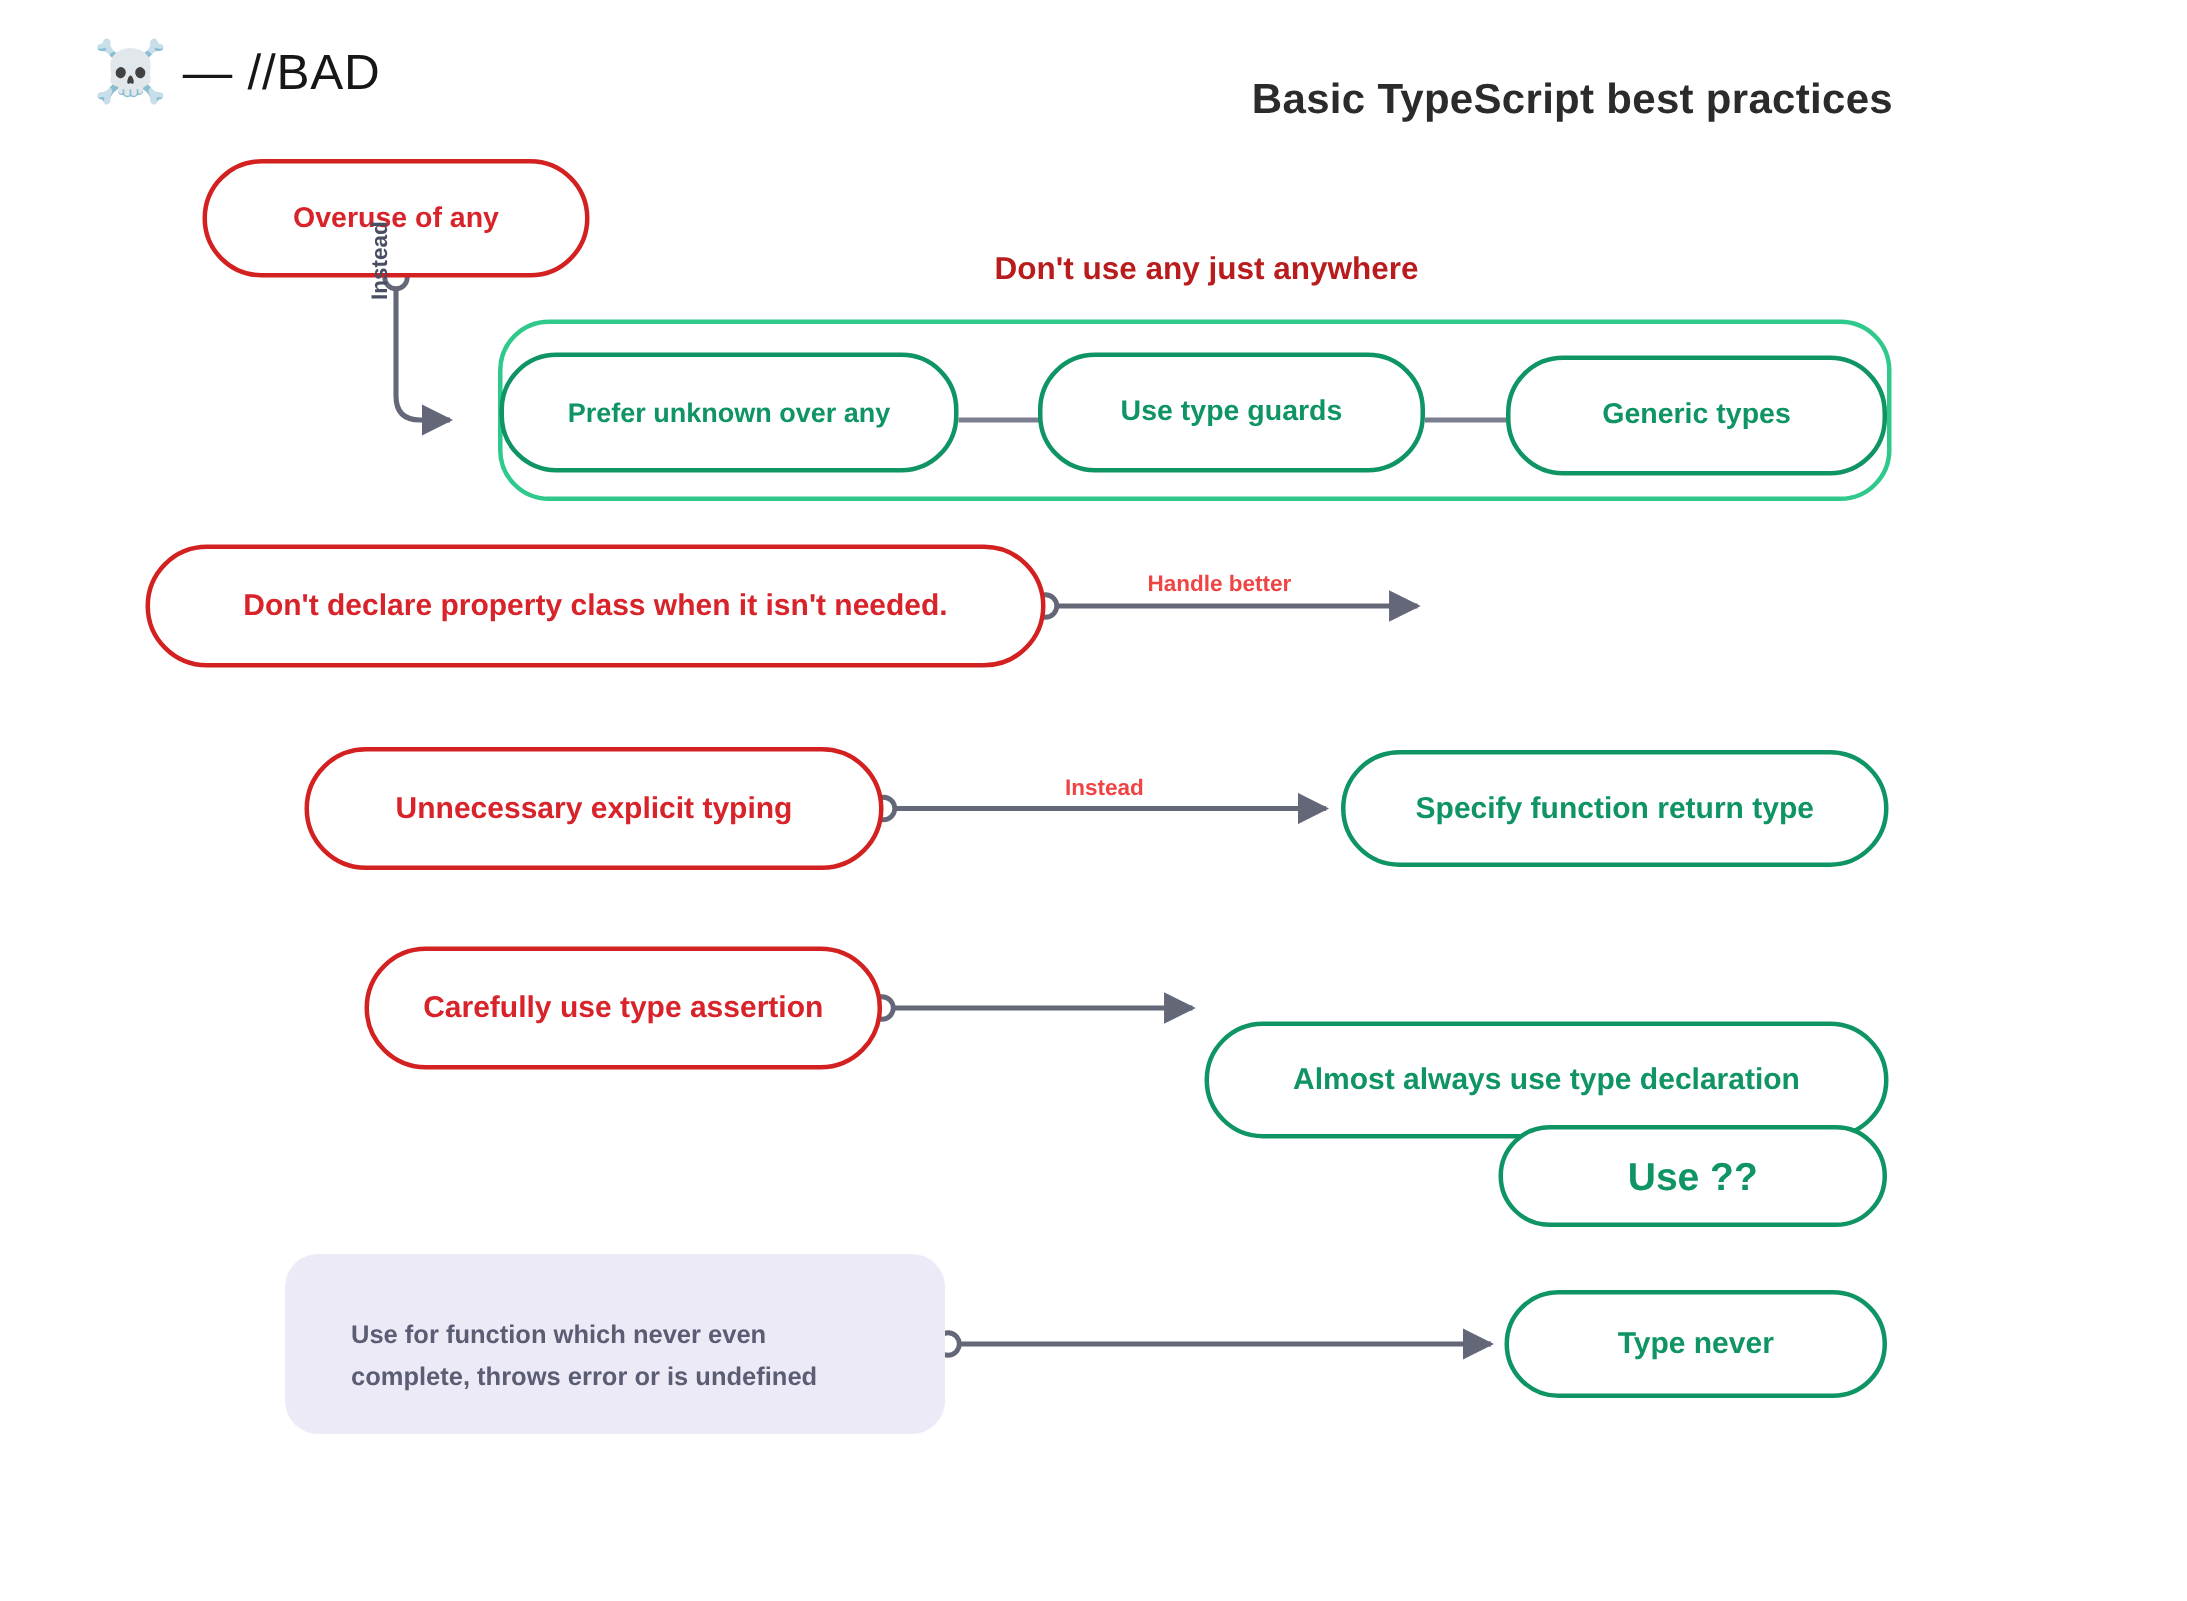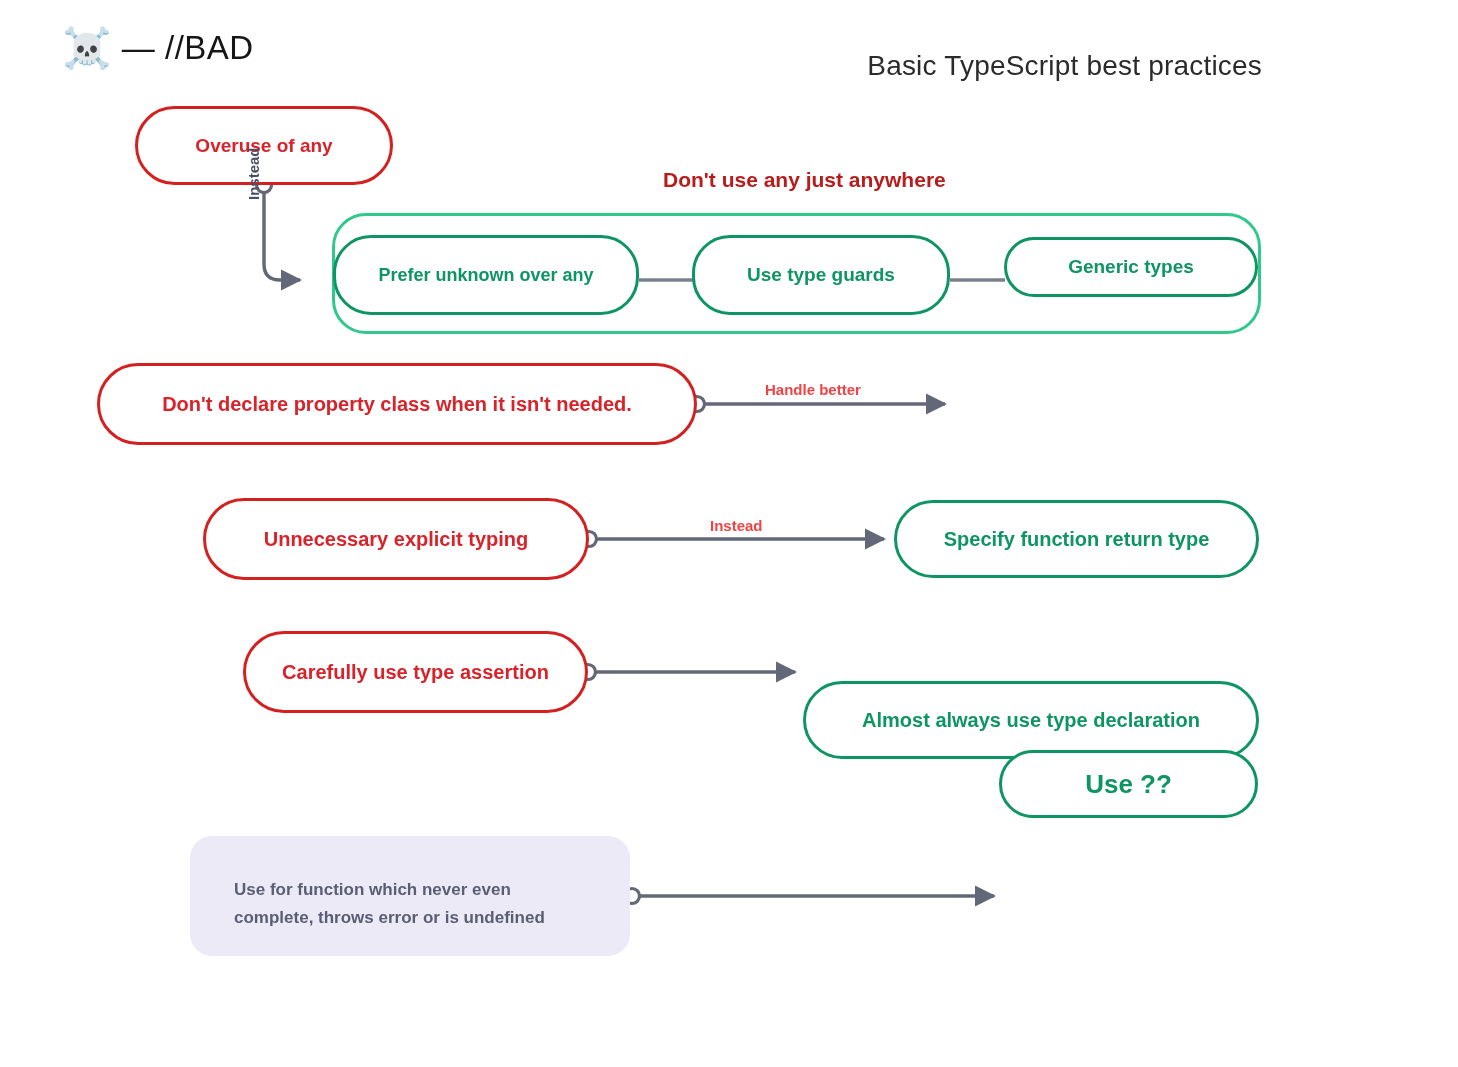--- a/index.html
+++ b/index.html
@@ -20,21 +20,21 @@
     position: absolute; left: 62px; top: 28px;
     display: flex; align-items: center; gap: 10px;
   }
   .skull { font-size: 40px; line-height: 1; }
   .hdr-bad {
     font-size: 33px; font-weight: 500; color: #161616;
     letter-spacing: 0.5px;
   }
   .hdr-title {
     position: absolute; right: 196px; top: 50px;
-    font-size: 28px; font-weight: 400; color: #2b2b2b;
+    font-size: 28px; font-weight: 700; color: #2b2b2b;
     letter-spacing: 0.2px;
     white-space: nowrap;
   }
 
   
   .node {
     position: absolute;
     display: flex; align-items: center; justify-content: center;
     text-align: right;
     background: #ffffff;
@@ -125,21 +125,21 @@
   <div class="flabel green" style="left:663px; top:168px;"><span>Don't use any just anywhere</span></div>
 
   <div class="node green-outer" style="left:332px; top:213px; width:929px; height:121px; border-radius:34px;"></div>
 
   <div class="node green" style="left:333px; top:235px; width:306px; height:80px; border-radius:38px; font-size:18px;">
     <span>Prefer unknown over any</span>
   </div>
   <div class="node green" style="left:692px; top:235px; width:258px; height:80px; border-radius:38px; font-size:19px;">
     <span>Use type guards</span>
   </div>
-  <div class="node green" style="left:1004px; top:237px; width:254px; height:60px; border-radius:38px; font-size:19px;">
+  <div class="node green" style="left:1004px; top:237px; width:254px; height:80px; border-radius:38px; font-size:19px;">
     <span>Generic types</span>
   </div>
 
   <div class="node red" style="left:97px; top:363px; width:600px; height:82px; border-radius:41px; font-size:20px;">
     <span>Don't declare property class when it isn't needed.</span>
   </div>
   <div class="flabel gray" style="left:765px; top:381px;"><span>Handle better</span></div>
 
   <div class="node red" style="left:203px; top:498px; width:386px; height:82px; border-radius:41px; font-size:20px;">
     <span>Unnecessary explicit typing</span>
@@ -159,14 +159,17 @@
   <div class="node green" style="left:999px; top:750px; width:259px; height:68px; border-radius:34px; font-size:26px;">
     <span>Use ??</span>
   </div>
 
   <div class="note" style="left:190px; top:836px; width:440px; height:120px; font-size:17px;">
     <span>
       <span>Use for function which never even</span><br>
       <span>complete, throws error or is undefined</span>
     </span>
   </div>
+  <div class="node green" style="left:1003px; top:860px; width:255px; height:72px; border-radius:36px; font-size:20px;">
+    <span>Type never</span>
+  </div>
 
 </div>
 
 </body></html>

